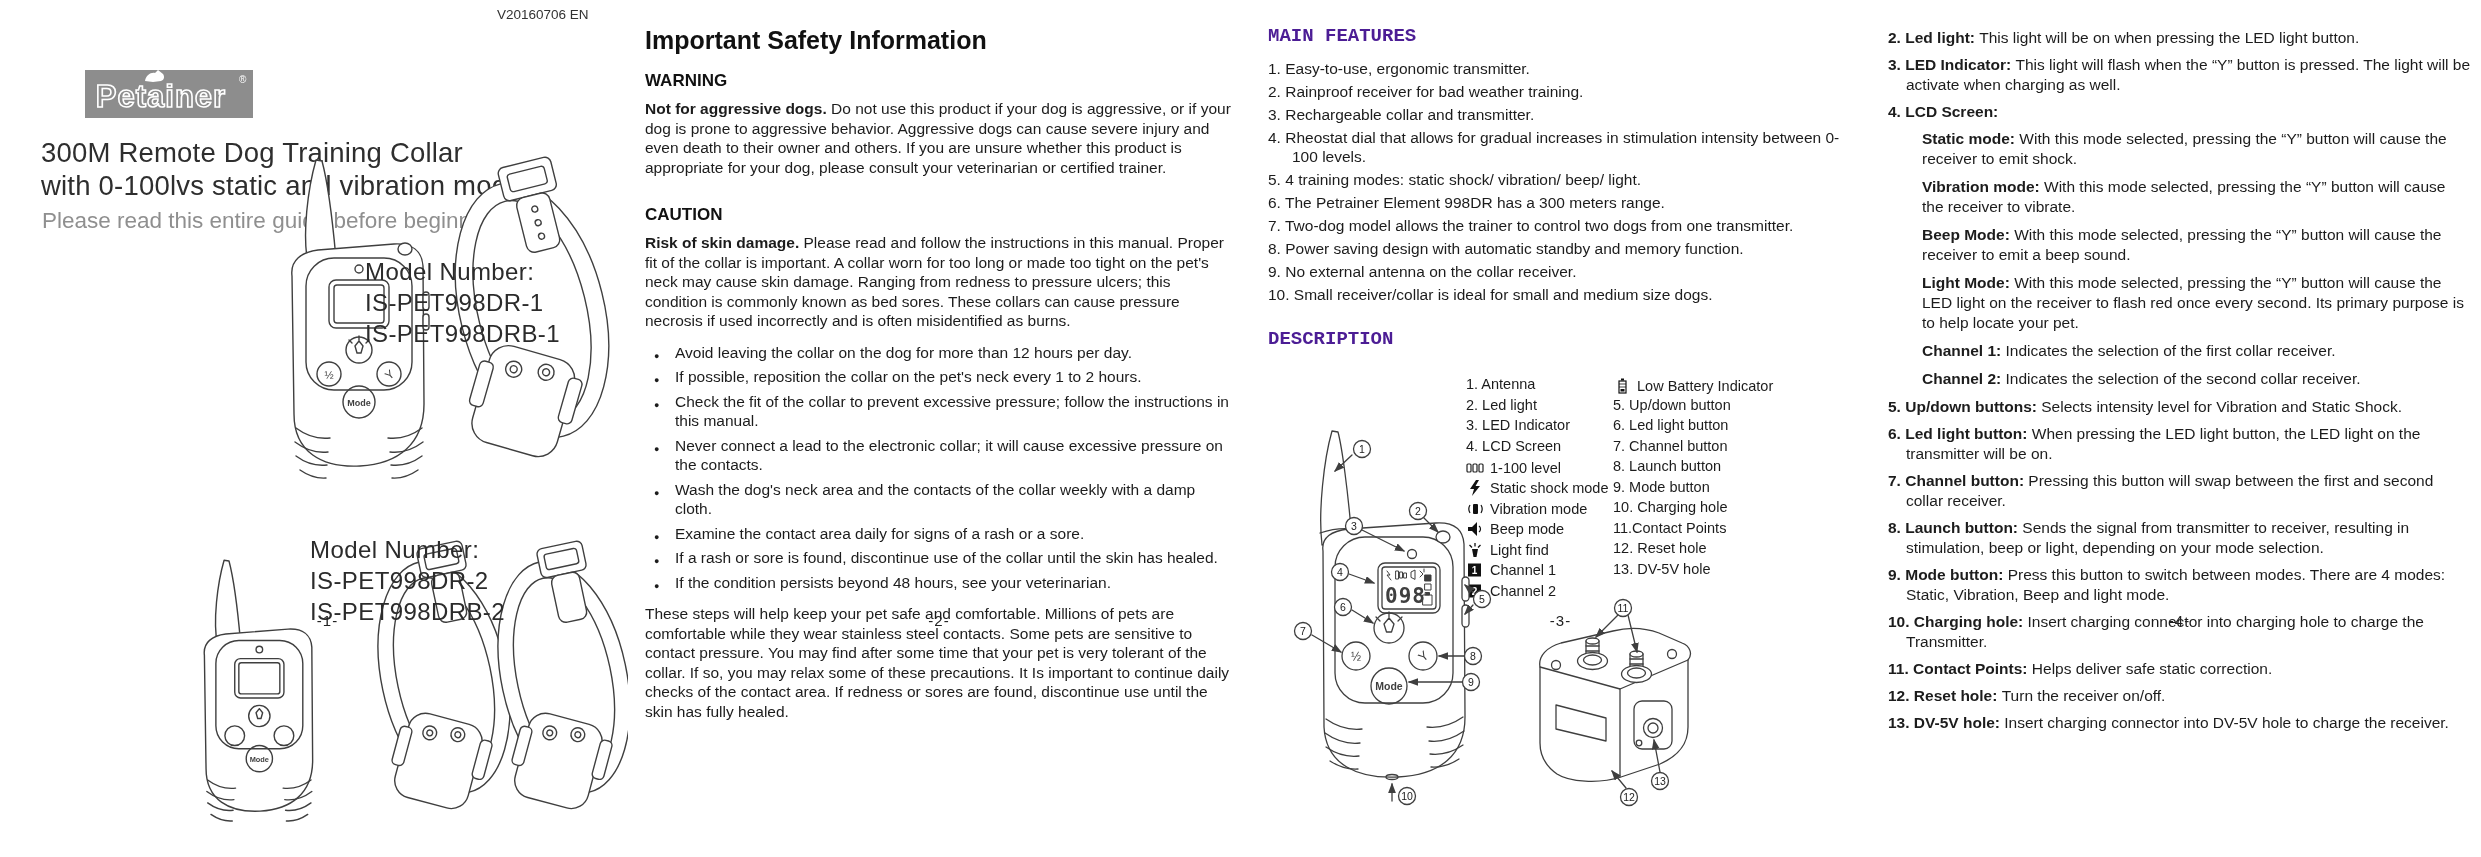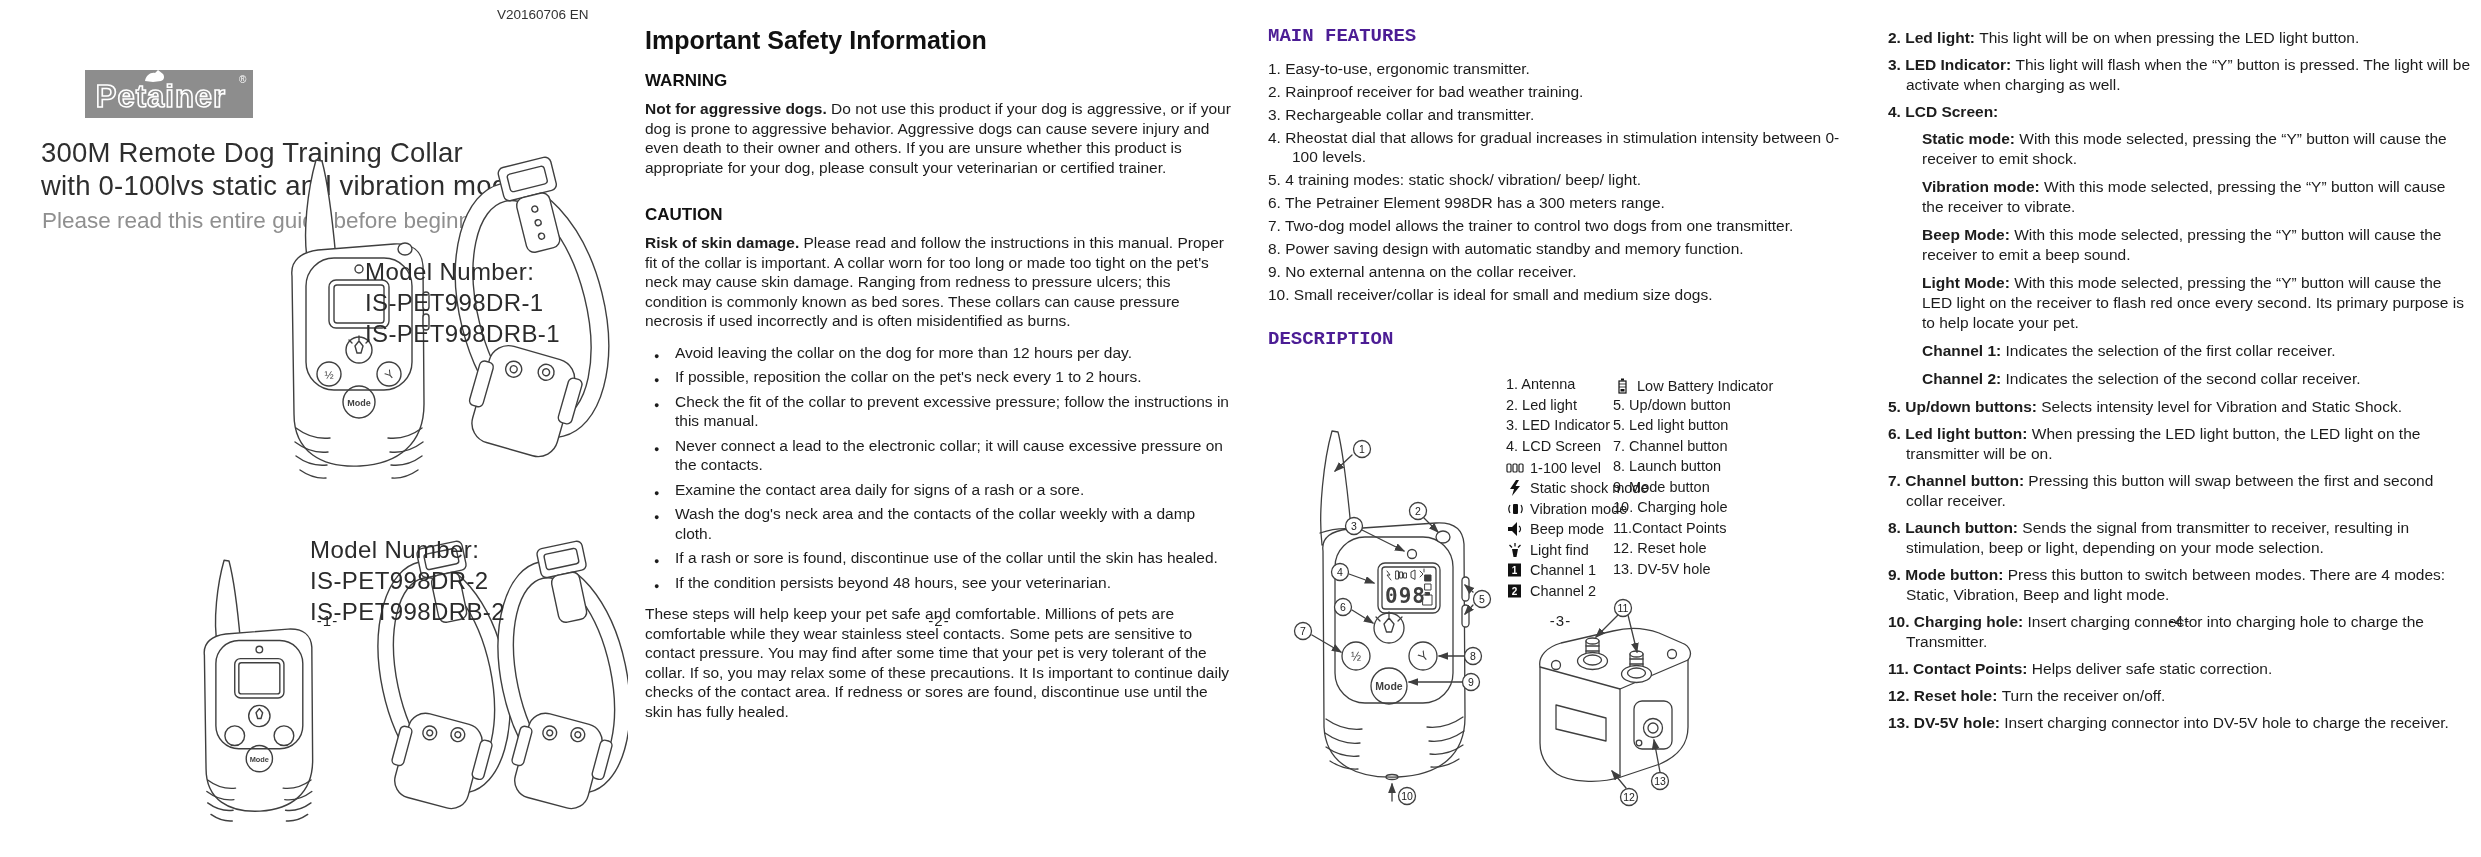--- a/index.html
+++ b/index.html
@@ -36,21 +36,21 @@
   #bullet-list li{position:relative;padding-left:30px;margin:5px 0;
                   font-size:15.5px;line-height:19.5px;}
   #bullet-list li::before{content:"●";position:absolute;left:9px;top:4px;font-size:9px;}
   .closing{margin-top:12px;}
   
   #col3{padding-top:25px;box-sizing:border-box;}
   .h2big{font-size:19px;font-weight:bold;margin:0 0 12px;color:#4c1d95;font-family:Liberation Mono, monospace;}
   .feature{font-size:15.5px;line-height:19px;margin:0 0 4px;padding-left:24px;text-indent:-24px;}
   #desc-heading{margin-top:24px;}
   .legend{position:absolute;font-size:14.5px;color:#1c1c1c;}
-  #legend-left{left:198px;top:376px;width:150px;margin-left:40px;}
+  #legend-left{left:198px;top:376px;width:150px;}
   #legend-right{left:345px;top:376px;width:238px;}
   .lg-row{display:flex;align-items:center;min-height:19.5px;margin-bottom:1px;}
   .lg-plain{display:block;}
   .lg-ico{width:24px;display:inline-flex;justify-content:flex-start;align-items:center;flex:none;}
   .lg-ico svg{display:block;}
   #diagram{position:absolute;left:0;top:425px;}
   
   #col4{padding-top:28px;box-sizing:border-box;}
   .p4line{font-size:15.5px;line-height:20px;padding-left:18px;text-indent:-18px;margin:0 0 7px;}
   .p4sub{font-size:15.5px;line-height:20px;padding-left:34px;margin:0 0 8px;}
@@ -208,22 +208,22 @@
   </p>
   <h2 class="h2 caution">CAUTION</h2>
   <p class="body-p">
     <b>Risk of skin damage.</b><span> Please read and follow the instructions in this manual. Proper fit of the collar is important. A collar worn for too long or made too tight on the pet's neck may cause skin damage. Ranging from redness to pressure ulcers; this condition is commonly known as bed sores. These collars can cause pressure necrosis if used incorrectly and is often misidentified as burns.</span>
   </p>
   <ul id="bullet-list">
       <li>Avoid leaving the collar on the dog for more than 12 hours per day.</li>
       <li>If possible, reposition the collar on the pet's neck every 1 to 2 hours.</li>
       <li>Check the fit of the collar to prevent excessive pressure; follow the instructions in this manual.</li>
       <li>Never connect a lead to the electronic collar; it will cause excessive pressure on the contacts.</li>
+      <li>Wash the dog's neck area and the contacts of the collar weekly with a damp cloth.</li>
       <li>Examine the contact area daily for signs of a rash or a sore.</li>
-      <li>Wash the dog's neck area and the contacts of the collar weekly with a damp cloth.</li>
       <li>If a rash or sore is found, discontinue use of the collar until the skin has healed.</li>
       <li>If the condition persists beyond 48 hours, see your veterinarian.</li>
     </ul>
   <p class="body-p closing">These steps will help keep your pet safe and comfortable. Millions of pets are comfortable while they wear stainless steel contacts. Some pets are sensitive to contact pressure. You may find after some time that your pet is very tolerant of the collar. If so, you may relax some of these precautions. It Is important to continue daily checks of the contact area. If redness or sores are found, discontinue use until the skin has fully healed.</p>
   <div class="pageno">-2-</div>
 </div>
 
 <div class="col" id="col3">
   <h2 class="h2big">MAIN FEATURES</h2>
   <div id="features-list">
@@ -315,21 +315,21 @@
           <svg xmlns="http://www.w3.org/2000/svg" width="18" height="16" viewBox="0 0 18 16">
             <rect x="6" y="3" width="7" height="12" fill="none" stroke="#111" stroke-width="1.2"></rect>
             <rect x="8" y="0.5" width="3" height="2" fill="#111"></rect>
             <rect x="7.5" y="11" width="4" height="2.5" fill="#111"></rect>
             <path d="M6 6 h7 M6 9 h7" stroke="#111" stroke-width="0.8"></path>
           </svg>
         </span>
         <span class="lg-label">Low Battery Indicator</span>
       </div>
       <div class="lg-row lg-plain">5. Up/down button</div>
-      <div class="lg-row lg-plain">5. Led light button</div>
+      <div class="lg-row lg-plain">6. Led light button</div>
       <div class="lg-row lg-plain">7. Channel button</div>
       <div class="lg-row lg-plain">8. Launch button</div>
       <div class="lg-row lg-plain">9. Mode button</div>
       <div class="lg-row lg-plain">10. Charging hole</div>
       <div class="lg-row lg-plain">11.Contact Points</div>
       <div class="lg-row lg-plain">12. Reset hole</div>
       <div class="lg-row lg-plain">13. DV-5V hole</div>
     </div>
 
   <svg id="diagram" class="art" width="585" height="385" viewBox="0 0 585 385" fill="none" stroke="#3f3f3f" stroke-width="1.3" stroke-linecap="round" stroke-linejoin="round">

